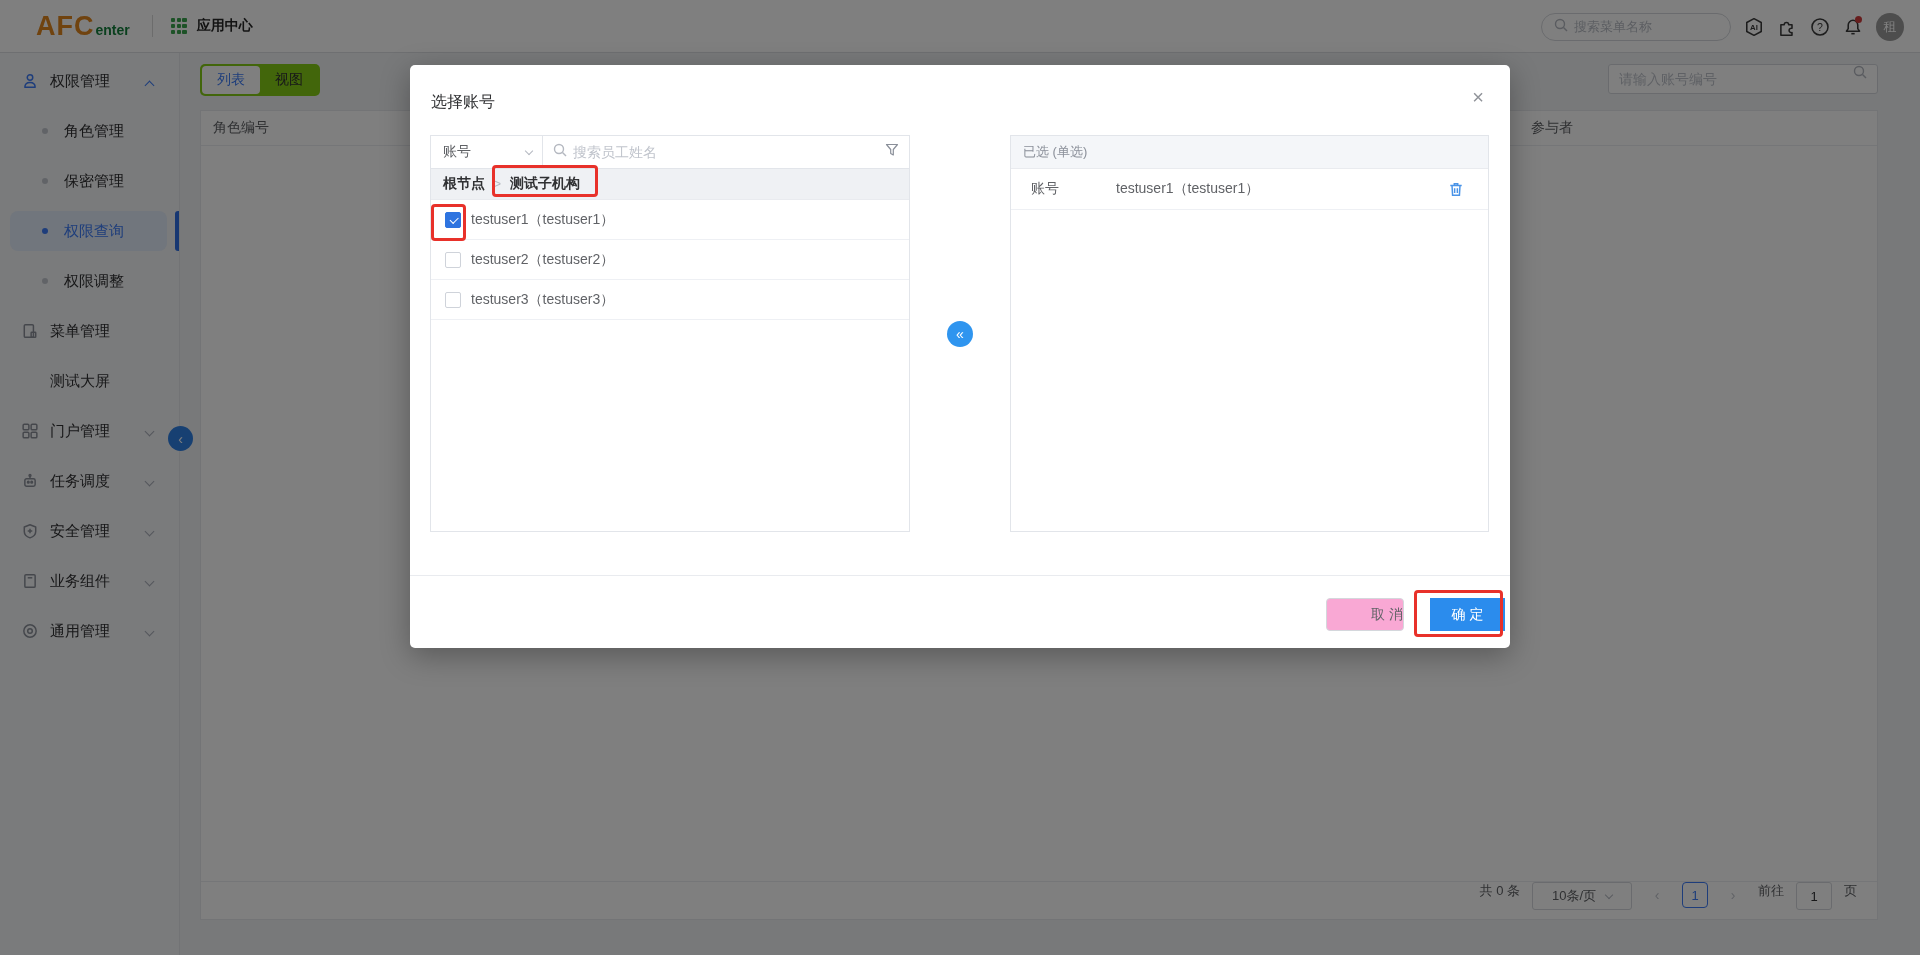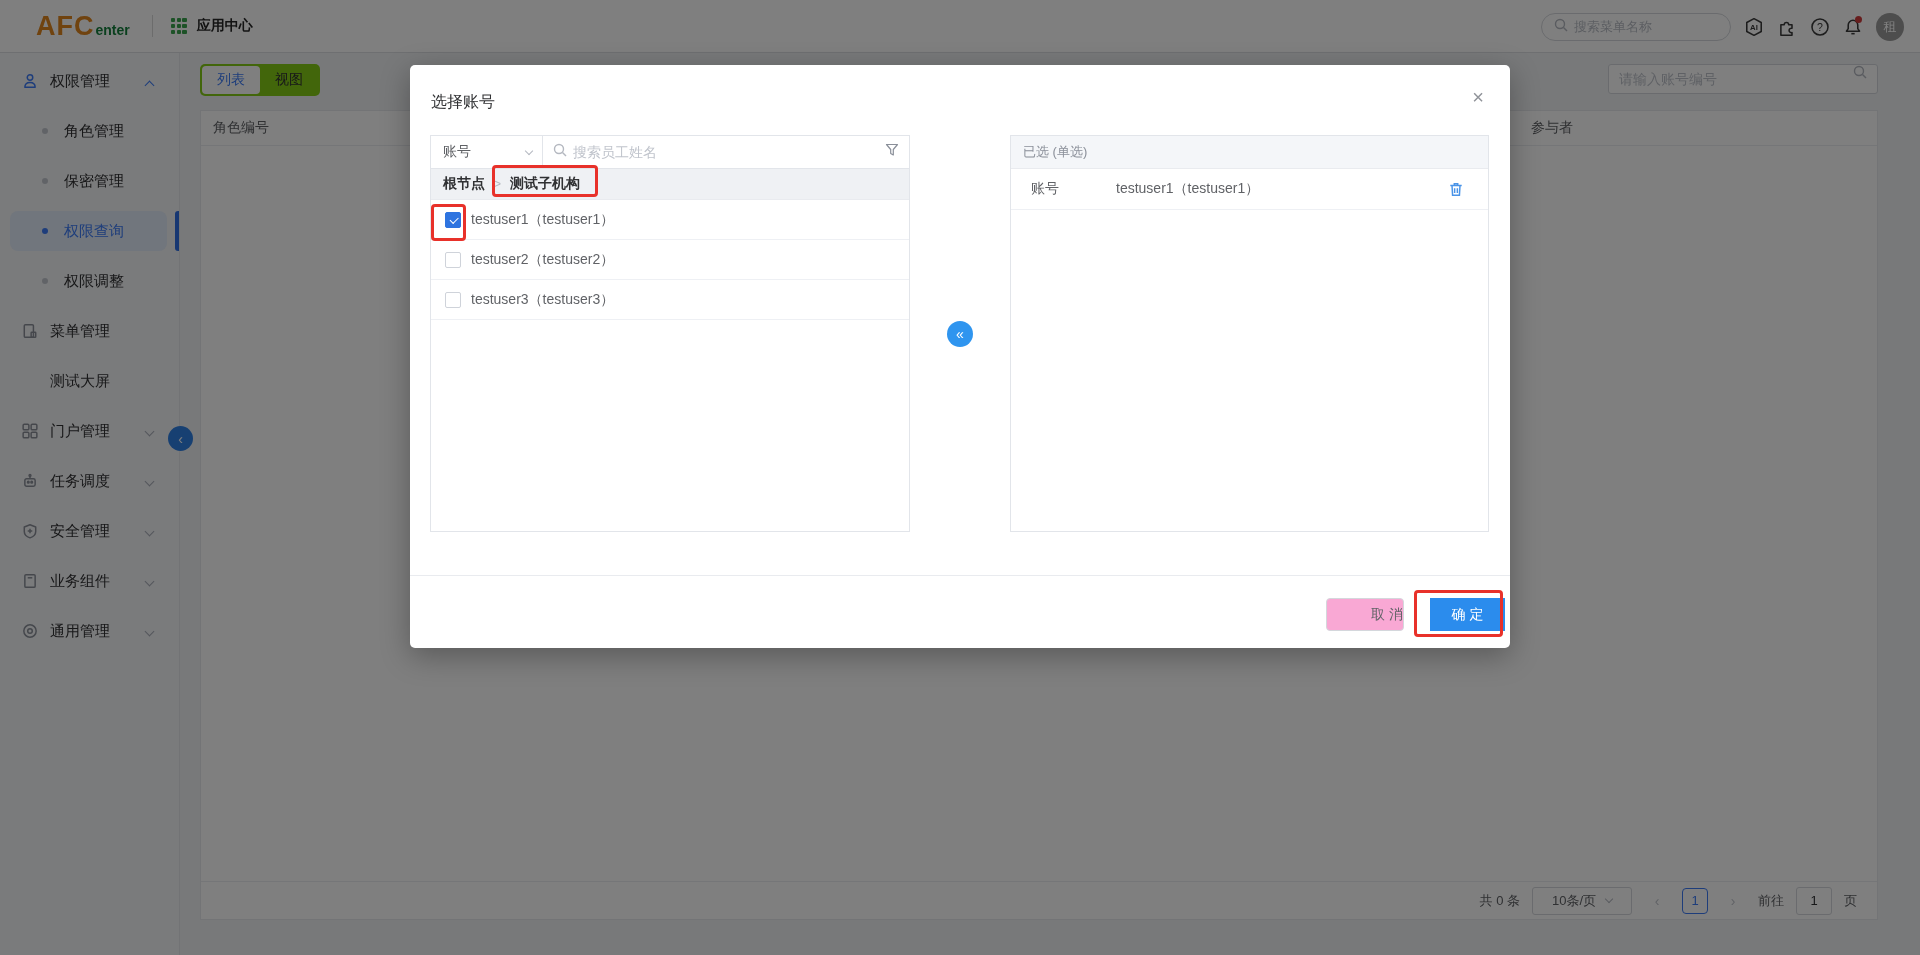--- a/index.html
+++ b/index.html
@@ -67,21 +67,21 @@
   .content-search input { border:none; outline:none; flex:1; font-size:14px; color:#333;
     font-family:inherit; background:transparent; }
   .content-search input::placeholder { color:#bfc3cb; }
   .panel { position:absolute; left:20px; top:57px; width:1678px; height:810px; background:#fff;
     border:1px solid #e6e8ec; }
   .thead { height:35px; border-bottom:1px solid #ebedf0; display:flex; align-items:center;
     position:relative; }
   .th1 { margin-left:12px; font-size:14px; color:#606266; }
   .th2 { position:absolute; left:1330px; font-size:14px; color:#606266; white-space:nowrap; }
   .pagination { position:absolute; left:0; bottom:0; width:100%; height:38px; border-top:1px solid #ebedf0;
-    display:flex; align-items:center; justify-content:flex-end; padding-right:20px; gap:12px;
+    display:flex; align-items:flex-start; justify-content:flex-end; padding-right:20px; gap:12px;
     font-size:13px; color:#606266; }
   .page-size { width:100px; height:28px; border:1px solid #d4d7dc; border-radius:3px;
     display:flex; align-items:center; justify-content:center; gap:10px; cursor:pointer; }
   .pchev { width:6px; height:6px; border-right:1.4px solid #b4b8c0; border-bottom:1.4px solid #b4b8c0;
     transform:rotate(45deg); margin-top:-3px; }
   .page-arrow { width:26px; height:26px; display:flex; align-items:center; justify-content:center;
     color:#c0c4cc; font-size:14px; cursor:pointer; }
   .page-num { width:26px; height:26px; border:1px solid #3c7bf6; border-radius:4px; color:#3c7bf6;
     display:flex; align-items:center; justify-content:center; font-size:13px; cursor:pointer; }
   .goto-input { width:36px; height:28px; border:1px solid #d4d7dc; border-radius:3px; text-align:center;

